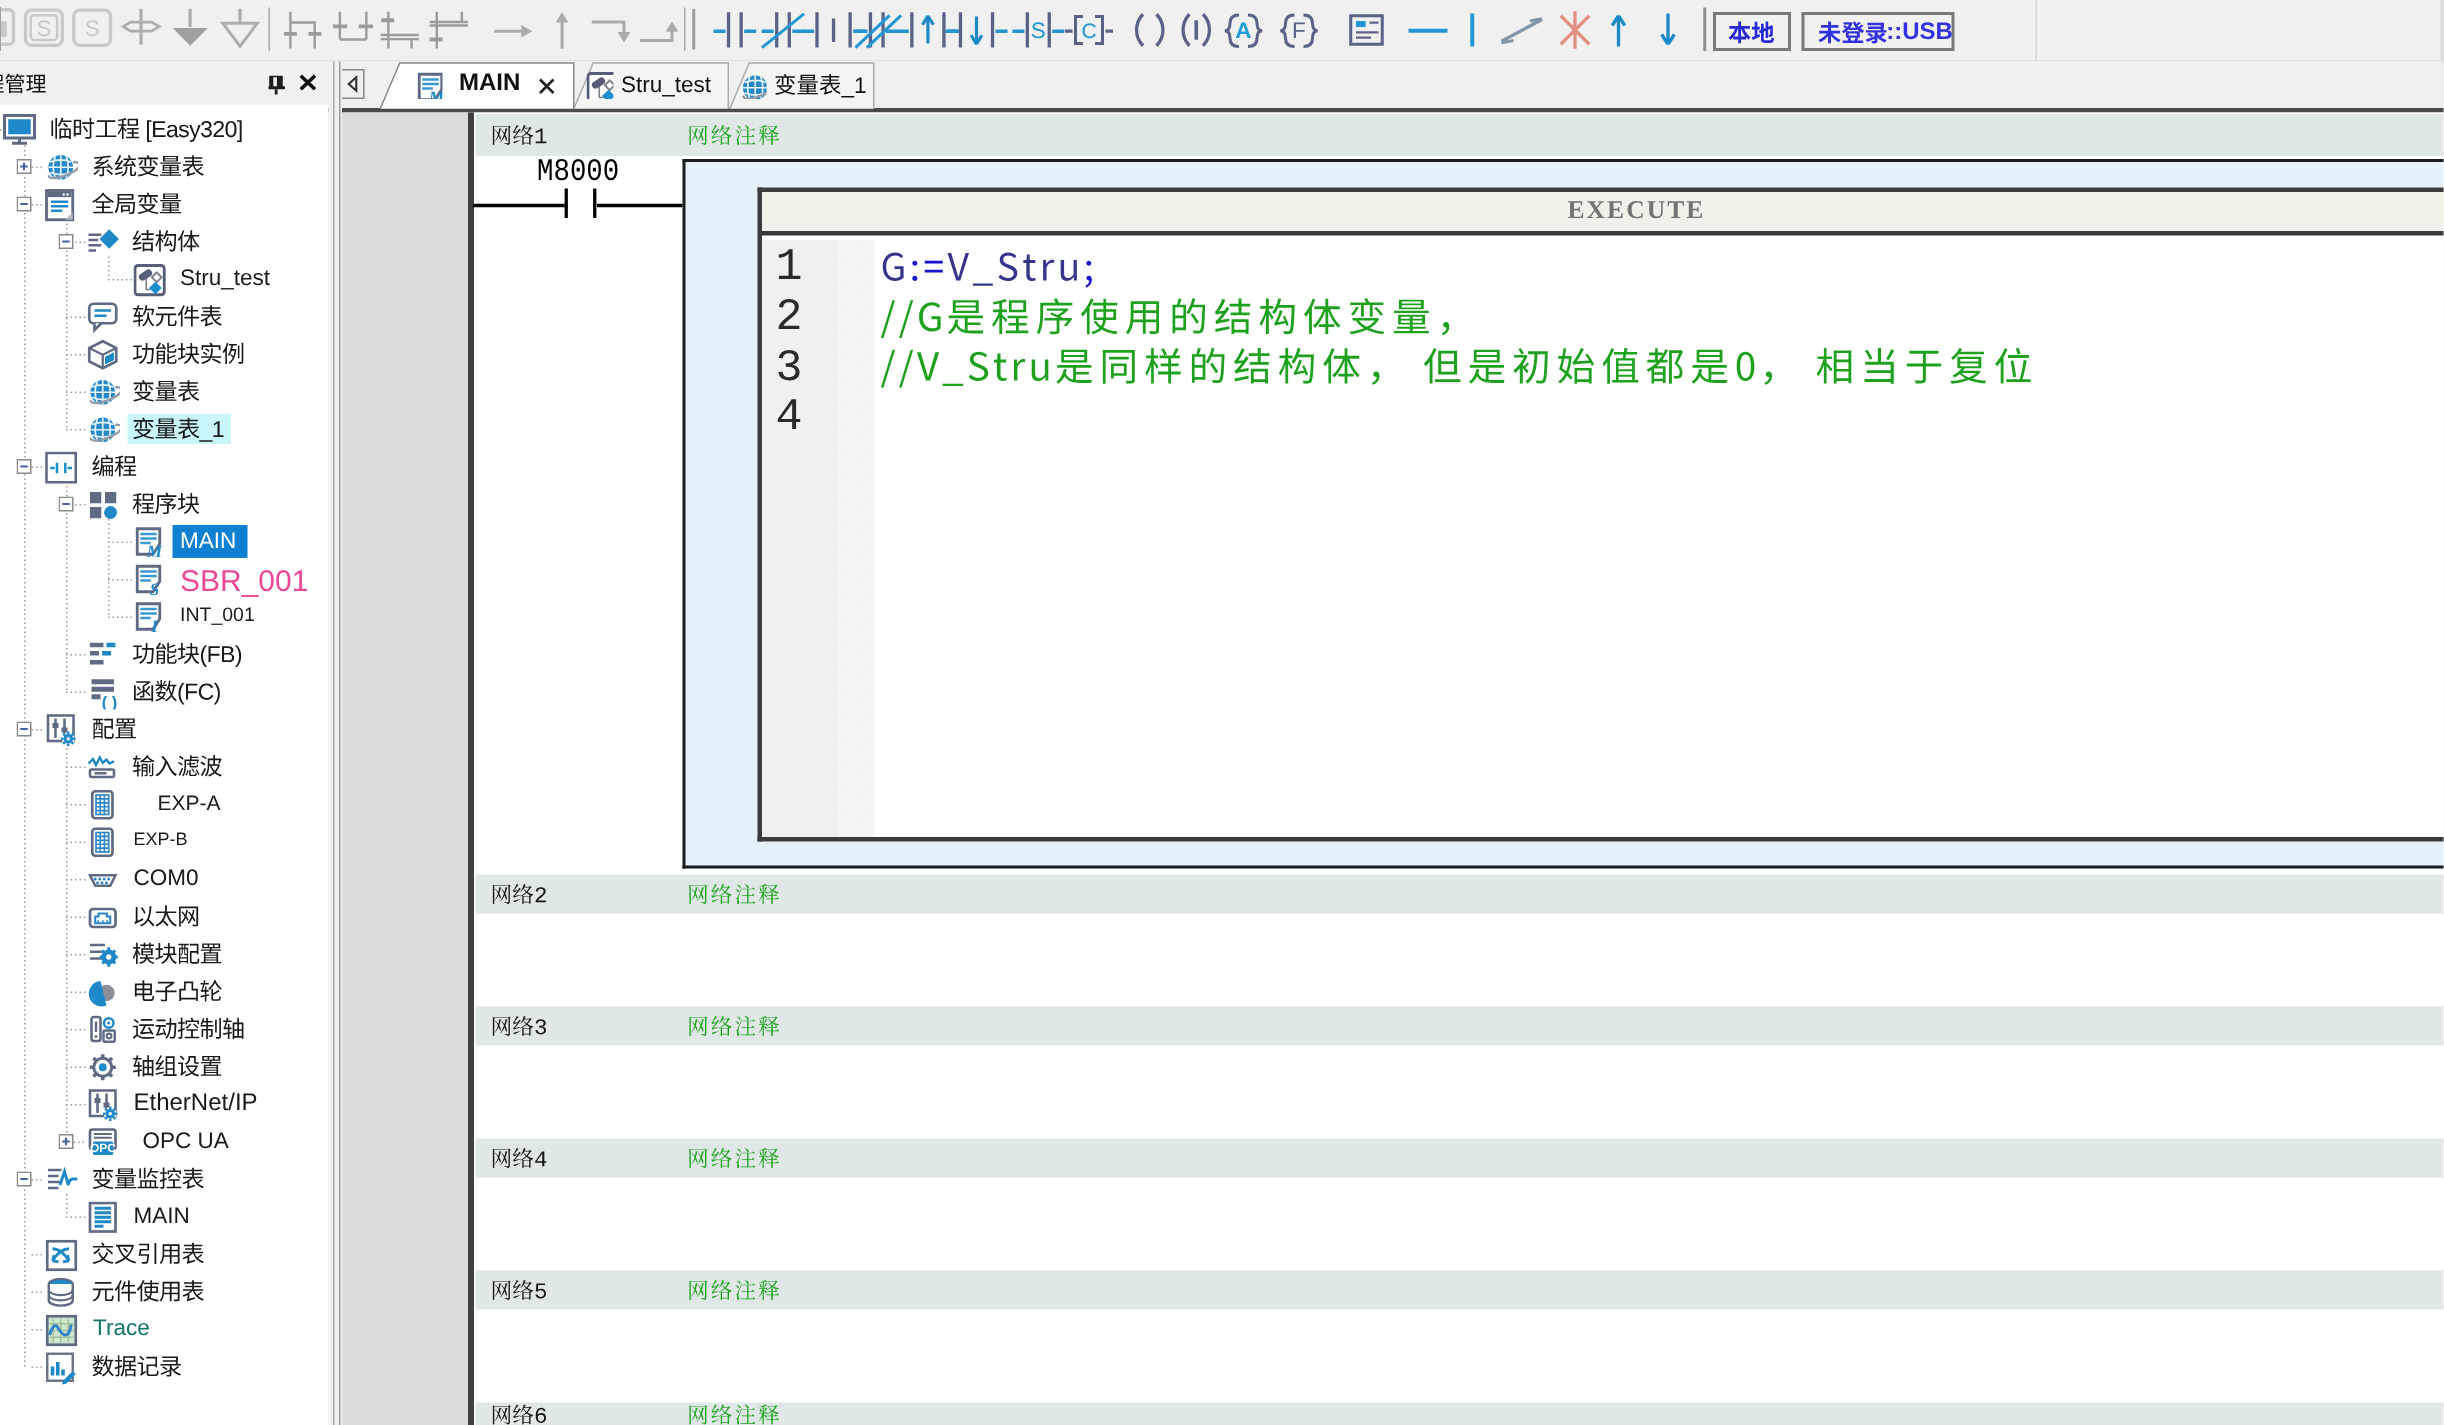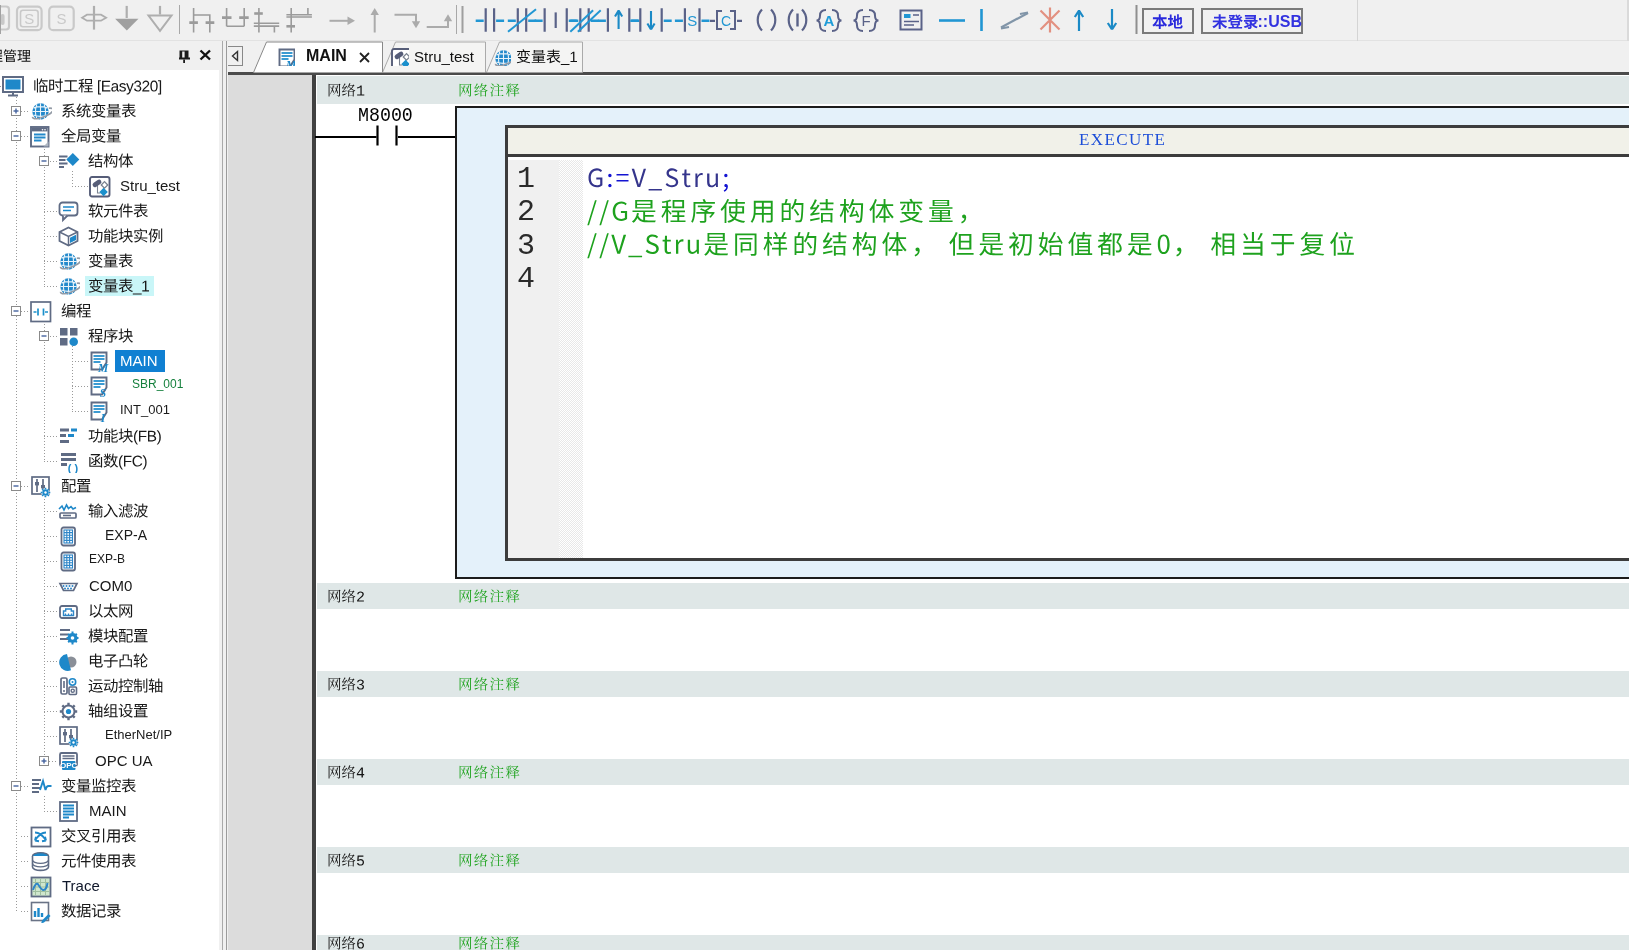--- a/index.html
+++ b/index.html
@@ -283,21 +283,21 @@
     <path d="M2.5 1.5 H17.5 V11.5 L13 18.5 H2.5 Z" fill="#fff" stroke="#5f6b84" stroke-width="1.9"></path>
     <path d="M4.5 5 h11 M4.5 8 h11 M4.5 11 h7" stroke="#3b9ad2" stroke-width="1.8"></path>
     <text x="14" y="20.5" font-size="11.5" font-style="italic" font-weight="bold" fill="#1e88c9" text-anchor="middle" font-family="Liberation Serif">M</text>
   </svg>
 <div class="a" style="left:120px;top:352px;font-size:15px;color:#fff">MAIN</div>
 <svg class="a" style="left:89px;top:376px" width="22" height="22">
     <path d="M2.5 1.5 H17.5 V11.5 L13 18.5 H2.5 Z" fill="#fff" stroke="#5f6b84" stroke-width="1.9"></path>
     <path d="M4.5 5 h11 M4.5 8 h11 M4.5 11 h7" stroke="#3b9ad2" stroke-width="1.8"></path>
     <text x="14" y="20.5" font-size="11.5" font-style="italic" font-weight="bold" fill="#1e88c9" text-anchor="middle" font-family="Liberation Serif">S</text>
   </svg>
-<div class="a" style="left:132px;top:377px;font-size:12px;color:#15803d">SBR_001</div>
+<div class="a" style="left:120px;top:377px;font-size:20px;color:#ec4899">SBR_001</div>
 <svg class="a" style="left:89px;top:401px" width="22" height="22">
     <path d="M2.5 1.5 H17.5 V11.5 L13 18.5 H2.5 Z" fill="#fff" stroke="#5f6b84" stroke-width="1.9"></path>
     <path d="M4.5 5 h11 M4.5 8 h11 M4.5 11 h7" stroke="#3b9ad2" stroke-width="1.8"></path>
     <text x="14" y="20.5" font-size="11.5" font-style="italic" font-weight="bold" fill="#1e88c9" text-anchor="middle" font-family="Liberation Serif">I</text>
   </svg>
 <div class="a" style="left:120px;top:402px;font-size:13px;color:#1a1a1a">INT_001</div>
 <svg class="a" style="left:58px;top:426px" width="22" height="22">
     <path d="M2 4 h9 M2 15.5 h9" stroke="#5f6b84" stroke-width="3"></path>
     <rect x="13" y="2.5" width="6" height="3" fill="#1e88c9"></rect>
     <path d="M2 9.5 h6" stroke="#5f6b84" stroke-width="3"></path>
@@ -420,21 +420,21 @@
     <path d="M7 3 v13 M13 3 v13" stroke="#5f6b84" stroke-width="1.7"></path>
     <rect x="5" y="6" width="4" height="3.4" fill="#5f6b84"></rect>
     <rect x="11" y="9" width="4" height="3.4" fill="#5f6b84"></rect>
     <circle cx="15.5" cy="16.5" r="4.3" fill="#fff"></circle>
     <circle cx="15.5" cy="16.5" r="3.2" fill="#1e88c9"></circle>
     <circle cx="15.5" cy="16.5" r="1.2" fill="#fff"></circle>
     <g stroke="#1e88c9" stroke-width="1.6">
       <path d="M15.5 11.7 v1.6 M15.5 19.7 v1.6 M10.7 16.5 h1.6 M18.7 16.5 h1.6 M12.1 13.1 l1.2 1.2 M17.7 18.7 l1.2 1.2 M18.9 13.1 l-1.2 1.2 M13.3 18.7 l-1.2 1.2"></path>
     </g>
   </svg>
-<div class="a" style="left:105px;top:727px;font-size:13px;color:#1a1a1a">EtherNet/IP</div>
+<div class="a" style="left:89px;top:727px;font-size:16px;color:#1a1a1a">EtherNet/IP</div>
 <svg class="a" style="left:58px;top:751px" width="22" height="22">
     <rect x="2" y="2" width="17" height="13" rx="1.5" fill="#fff" stroke="#5f6b84" stroke-width="1.8"></rect>
     <path d="M4.5 5 h12 M4.5 7.5 h12" stroke="#5f6b84" stroke-width="1.3"></path>
     <rect x="4" y="10" width="13.5" height="9" rx="1" fill="#1e88c9"></rect>
     <text x="10.7" y="17.3" font-size="8" font-weight="bold" fill="#fff" text-anchor="middle" font-family="Liberation Sans">OPC</text>
   </svg>
 <svg class="a" style="left:39px;top:756px" width="11" height="11">
     <rect x="0.5" y="0.5" width="9" height="9" fill="#fff" stroke="#8a8a8a"></rect>
     <line x1="2.5" y1="5" x2="7.5" y2="5" stroke="#44629e" stroke-width="1.4"></line>
     <line x1="5" y1="2.5" x2="5" y2="7.5" stroke="#44629e" stroke-width="1.4"></line>
@@ -469,21 +469,21 @@
     <path d="M2.5 9 a8 3.4 0 0 0 16 0 M2.5 12.5 a8 3.4 0 0 0 16 0" stroke="#5f6b84" stroke-width="1.4" fill="none"></path>
   </svg>
 <svg class="t" style="left:61px;top:851.4px" width="77" height="22">
     <path d="M2.3 3.7V4.8H13.2V3.7ZM0.9 8V9.1H4.8C4.6 12 4 14.4 0.7 15.7C1 15.9 1.3 16.3 1.5 16.6C5.1 15.2 5.8 12.4 6.1 9.1H9V14.6C9 16 9.3 16.4 10.7 16.4C11 16.4 12.7 16.4 13 16.4C14.3 16.4 14.6 15.6 14.8 13C14.4 12.9 13.9 12.7 13.7 12.5C13.6 14.8 13.5 15.3 12.9 15.3C12.5 15.3 11.1 15.3 10.9 15.3C10.3 15.3 10.1 15.2 10.1 14.6V9.1H14.5V8ZM19.9 10.1V11.3H24.3V16.6H25.5V11.3H29.7V10.1H25.5V6.7H29V5.6H25.5V2.6H24.3V5.6H22.2C22.4 4.9 22.6 4.2 22.8 3.5L21.7 3.2C21.3 5.3 20.7 7.2 19.8 8.5C20 8.7 20.5 8.9 20.7 9.1C21.2 8.5 21.5 7.6 21.9 6.7H24.3V10.1ZM19.1 2.5C18.3 4.9 16.9 7.2 15.5 8.7C15.7 8.9 16 9.5 16.2 9.8C16.6 9.3 17.1 8.7 17.6 8V16.6H18.7V6.2C19.3 5.1 19.8 4 20.2 2.8ZM39.2 2.5V4.2H34.9V5.2H39.2V6.7H35.4V11H39.1C39 11.9 38.8 12.7 38.3 13.4C37.5 12.8 36.8 12.1 36.4 11.3L35.4 11.6C36 12.6 36.7 13.5 37.6 14.2C36.9 14.8 35.9 15.3 34.4 15.7C34.6 16 34.9 16.4 35.1 16.7C36.7 16.2 37.8 15.6 38.6 14.8C40.1 15.7 42.1 16.4 44.3 16.7C44.4 16.3 44.7 15.9 45 15.6C42.8 15.4 40.8 14.8 39.3 14C39.9 13.1 40.1 12.1 40.3 11H44.3V6.7H40.3V5.2H44.8V4.2H40.3V2.5ZM36.5 7.7H39.2V9.3L39.2 10H36.5ZM40.3 7.7H43.2V10H40.3L40.3 9.3ZM34.3 2.4C33.4 4.8 31.9 7.1 30.3 8.5C30.5 8.8 30.8 9.4 31 9.7C31.6 9.1 32.1 8.4 32.7 7.7V16.7H33.8V6C34.4 4.9 34.9 3.9 35.4 2.8ZM47.4 3.5V9.1C47.4 11.3 47.2 14 45.5 16C45.8 16.1 46.2 16.5 46.4 16.7C47.6 15.4 48.1 13.6 48.3 11.9H52.2V16.5H53.4V11.9H57.5V15.1C57.5 15.3 57.4 15.4 57.1 15.4C56.8 15.5 55.8 15.5 54.7 15.4C54.8 15.7 55 16.2 55.1 16.5C56.5 16.6 57.4 16.5 58 16.4C58.5 16.2 58.7 15.8 58.7 15.1V3.5ZM48.5 4.7H52.2V7.1H48.5ZM57.5 4.7V7.1H53.4V4.7ZM48.5 8.2H52.2V10.8H48.4C48.5 10.2 48.5 9.7 48.5 9.1ZM57.5 8.2V10.8H53.4V8.2ZM63.9 16.6C64.2 16.4 64.8 16.2 69.1 14.8C69 14.6 68.9 14.1 68.9 13.8L65.2 14.9V11.5C66.1 10.9 66.9 10.2 67.6 9.5C68.8 12.7 70.9 15 74.1 16.1C74.3 15.8 74.6 15.4 74.9 15.1C73.4 14.7 72.1 13.9 71 12.9C72 12.3 73.1 11.5 74 10.7L73 10.1C72.4 10.7 71.3 11.6 70.3 12.2C69.7 11.4 69.1 10.5 68.7 9.5H74.4V8.5H68.3V7.1H73.2V6.1H68.3V4.8H73.9V3.8H68.3V2.5H67.1V3.8H61.6V4.8H67.1V6.1H62.4V7.1H67.1V8.5H61V9.5H66.1C64.7 10.8 62.5 12 60.6 12.6C60.8 12.8 61.1 13.2 61.3 13.5C62.2 13.2 63.1 12.8 64 12.3V14.6C64 15.2 63.6 15.4 63.4 15.6C63.6 15.8 63.8 16.3 63.9 16.6Z" fill="#1a1a1a"></path>
   </svg>
 <svg class="a" style="left:30px;top:876px" width="22" height="22">
     <rect x="1.5" y="1.5" width="19" height="19" fill="#cfe7cd" stroke="#5f6b84" stroke-width="1.8"></rect>
     <path d="M5.5 3 v16 M10.5 3 v16 M15.5 3 v16 M3 6.5 h16 M3 11 h16 M3 15.5 h16" stroke="#9fbf9f" stroke-width="1"></path>
     <path d="M3 14 q3 -9 5.5 -5 q3 5 5 5 q3 0 4 -7" stroke="#2e86c8" stroke-width="2" fill="none"></path>
   </svg>
-<div class="a" style="left:62px;top:877px;font-size:15px;color:#0f172a">Trace</div>
+<div class="a" style="left:62px;top:877px;font-size:15px;color:#0f766e">Trace</div>
 <svg class="a" style="left:30px;top:901px" width="22" height="22">
     <rect x="1.5" y="1.5" width="17" height="18" fill="#fff" stroke="#6a7386" stroke-width="1.6"></rect>
     <path d="M5 16 v-6 M8.5 16 v-9 M12 16 v-4" stroke="#1e88c9" stroke-width="2.4"></path>
     <path d="M12 19.5 l6.5 -6.5 2 2 -6.5 6.5 -2.8 .8 z" fill="#1e88c9"></path>
   </svg>
 <svg class="t" style="left:61px;top:901.4px" width="62" height="22">
     <path d="M6.8 2.8C6.5 3.4 6.1 4.3 5.7 4.8L6.4 5.2C6.8 4.7 7.3 3.9 7.8 3.2ZM1.4 3.2C1.8 3.8 2.2 4.7 2.3 5.2L3.2 4.8C3 4.3 2.6 3.4 2.2 2.8ZM6.3 11.4C6 12.2 5.5 12.9 4.9 13.5C4.3 13.2 3.7 12.9 3.1 12.6C3.3 12.3 3.6 11.8 3.8 11.4ZM1.7 13C2.4 13.3 3.3 13.7 4.1 14.1C3.1 14.8 1.9 15.3 0.6 15.6C0.8 15.8 1.1 16.2 1.2 16.5C2.6 16.1 3.9 15.5 5 14.6C5.5 14.9 6 15.2 6.3 15.5L7.1 14.7C6.7 14.5 6.3 14.2 5.8 13.9C6.6 13.1 7.2 12 7.6 10.6L7 10.4L6.8 10.4H4.3L4.6 9.6L3.6 9.4C3.5 9.7 3.3 10.1 3.2 10.4H1.1V11.4H2.7C2.4 12 2 12.6 1.7 13ZM4 2.4V5.3H0.8V6.3H3.6C2.9 7.3 1.7 8.2 0.6 8.7C0.8 8.9 1.1 9.3 1.2 9.6C2.2 9.1 3.2 8.2 4 7.3V9.2H5V7.1C5.8 7.6 6.7 8.3 7.1 8.7L7.7 7.9C7.4 7.6 6 6.7 5.3 6.3H8.2V5.3H5V2.4ZM9.7 2.6C9.3 5.3 8.6 7.9 7.4 9.5C7.7 9.7 8.1 10 8.3 10.2C8.7 9.6 9 9 9.3 8.2C9.7 9.7 10.1 11.1 10.7 12.3C9.8 13.8 8.6 14.9 6.9 15.7C7.2 16 7.5 16.4 7.6 16.7C9.2 15.8 10.3 14.8 11.3 13.4C12 14.7 13 15.8 14.2 16.5C14.4 16.2 14.7 15.8 15 15.6C13.7 14.9 12.7 13.8 11.9 12.4C12.7 10.8 13.2 8.8 13.6 6.5H14.6V5.5H10.2C10.4 4.6 10.6 3.7 10.7 2.8ZM12.5 6.5C12.2 8.3 11.8 9.8 11.3 11.1C10.7 9.8 10.3 8.2 10 6.5ZM22.5 11.7V16.6H23.5V16H28.2V16.6H29.3V11.7H26.3V9.8H29.8V8.8H26.3V7.1H29.2V3.1H21.1V7.8C21.1 10.2 20.9 13.6 19.3 16C19.6 16.1 20.1 16.4 20.3 16.6C21.6 14.7 22 12.1 22.1 9.8H25.2V11.7ZM22.2 4.1H28.1V6.1H22.2ZM22.2 7.1H25.2V8.8H22.2L22.2 7.8ZM23.5 15.1V12.7H28.2V15.1ZM17.6 2.5V5.6H15.6V6.7H17.6V10C16.8 10.3 16 10.5 15.4 10.6L15.8 11.8L17.6 11.2V15.2C17.6 15.4 17.5 15.5 17.3 15.5C17.1 15.5 16.5 15.5 15.9 15.5C16 15.8 16.2 16.2 16.2 16.5C17.2 16.5 17.8 16.5 18.1 16.3C18.5 16.1 18.6 15.8 18.6 15.2V10.8L20.4 10.3L20.3 9.2L18.6 9.7V6.7H20.4V5.6H18.6V2.5ZM31.9 3.6C32.8 4.3 33.8 5.4 34.3 6L35.2 5.2C34.6 4.6 33.5 3.6 32.7 2.8ZM33.1 16.3V16.3C33.3 16 33.7 15.7 36.3 13.9C36.2 13.7 36 13.2 35.9 12.9L34.3 14V7.3H30.7V8.4H33.2V14C33.2 14.7 32.7 15.2 32.4 15.5C32.6 15.7 33 16.1 33.1 16.3ZM36.5 3.5V4.7H42.6V8.6H36.7V14.5C36.7 16 37.3 16.4 39 16.4C39.4 16.4 42.2 16.4 42.6 16.4C44.2 16.4 44.6 15.7 44.8 13.2C44.5 13.1 44 12.9 43.7 12.7C43.6 14.9 43.5 15.3 42.5 15.3C41.9 15.3 39.6 15.3 39.1 15.3C38.1 15.3 37.9 15.2 37.9 14.5V9.7H42.6V10.5H43.7V3.5ZM47.1 10.5C48.1 11.1 49.3 12 49.9 12.5L50.7 11.7C50.1 11.1 48.8 10.3 47.8 9.8ZM47.1 3.3V4.4H56.4L56.3 5.8H47.5V6.9H56.3L56.2 8.3H46V9.3H52.1V12.1C49.9 13.1 47.5 14 46 14.6L46.7 15.6C48.2 15 50.2 14.1 52.1 13.2V15.4C52.1 15.6 52 15.6 51.8 15.7C51.5 15.7 50.7 15.7 49.8 15.6C49.9 15.9 50.1 16.4 50.2 16.7C51.4 16.7 52.1 16.7 52.6 16.5C53.1 16.3 53.3 16 53.3 15.4V11.8C54.6 13.8 56.5 15.3 58.9 16C59.1 15.7 59.4 15.3 59.7 15C58 14.6 56.6 13.8 55.4 12.7C56.4 12.1 57.5 11.2 58.5 10.4L57.5 9.7C56.8 10.4 55.6 11.3 54.7 12C54.1 11.3 53.6 10.6 53.3 9.8V9.3H59.5V8.3H57.4C57.5 6.7 57.6 4.8 57.7 3.3L56.8 3.3L56.5 3.3Z" fill="#1a1a1a"></path>
   </svg>
 <div class="a" style="left:219px;top:41px;width:1410px;height:33px;background:#f0f0f0"></div>
 <div class="a" style="left:227px;top:46px;width:16px;height:20px;background:#f0f0f0;border:1px solid #888"></div>
@@ -574,21 +574,21 @@
     <path d="M11.6 4.8 10 4.5C9.9 5.5 9.6 6.6 9.3 7.8C8.8 7.1 8.2 6.3 7.5 5.5L7.3 5.6C8 6.5 8.6 7.6 9 8.7C8.4 10.5 7.6 12.3 6.5 13.6L6.7 13.8C7.9 12.6 8.7 11.3 9.4 9.8C9.8 10.9 10 11.9 10.3 12.6C11 13.3 11.4 11.5 9.9 8.8C10.4 7.5 10.7 6.2 11 5.1C11.4 5.1 11.5 5 11.6 4.8ZM7.4 4.8 5.8 4.5C5.7 5.5 5.5 6.6 5.2 7.7C4.7 7 4 6.2 3.2 5.5L3 5.7C3.8 6.5 4.5 7.5 5 8.6C4.5 10.3 3.7 12 2.8 13.3L3 13.4C4 12.3 4.8 11 5.4 9.6C5.8 10.4 6 11.2 6.3 11.8C7 12.4 7.3 10.8 5.8 8.6C6.3 7.3 6.6 6.1 6.8 5.1C7.2 5.1 7.4 5 7.4 4.8ZM2.5 15.3V3.7H12V14.2C12 14.4 11.9 14.5 11.6 14.5C11.2 14.5 9.3 14.4 9.3 14.4V14.6C10.1 14.7 10.6 14.8 10.8 15C11.1 15.1 11.2 15.4 11.2 15.6C12.7 15.5 12.9 15 12.9 14.3V3.9C13.2 3.8 13.5 3.7 13.6 3.6L12.4 2.7L11.9 3.3H2.6L1.6 2.8V15.6H1.7C2.2 15.6 2.5 15.4 2.5 15.3ZM16.5 13.5 17.1 14.7C17.2 14.7 17.4 14.6 17.4 14.4C19.2 13.6 20.5 12.9 21.4 12.4L21.3 12.2C19.4 12.8 17.4 13.3 16.5 13.5ZM20.1 3 18.7 2.4C18.4 3.5 17.4 5.5 16.7 6.4C16.6 6.5 16.3 6.5 16.3 6.5L16.8 7.8C16.9 7.8 17 7.7 17.1 7.6C17.8 7.4 18.6 7.1 19.2 7C18.5 8.1 17.6 9.4 16.8 10.1C16.7 10.1 16.4 10.2 16.4 10.2L16.9 11.5C17 11.5 17.1 11.4 17.2 11.3C18.8 10.7 20.4 10.1 21.2 9.8L21.1 9.6C19.7 9.8 18.3 10.1 17.4 10.2C18.8 8.9 20.3 7 21.1 5.8C21.4 5.8 21.6 5.7 21.7 5.6L20.4 4.8C20.2 5.3 19.9 5.9 19.5 6.5C18.6 6.6 17.7 6.6 17.1 6.6C18 5.7 19 4.2 19.6 3.2C19.9 3.3 20 3.1 20.1 3ZM24.9 2.8 23.5 2.3C23 4.4 22.1 6.3 21.2 7.6L21.4 7.7C22 7.1 22.7 6.4 23.2 5.5C23.7 6.3 24.2 7.1 24.9 7.8C23.8 8.8 22.5 9.7 21 10.3L21.1 10.6C21.6 10.4 22.1 10.2 22.5 10V15.6H22.7C23.1 15.6 23.4 15.4 23.4 15.3V14.6H27.1V15.5H27.2C27.7 15.5 28 15.3 28 15.2V10.8C28.3 10.8 28.5 10.7 28.6 10.6L27.5 9.7L27 10.3H23.6L22.7 9.9C23.7 9.5 24.6 8.9 25.4 8.3C26.4 9.1 27.5 9.8 29 10.3C29.1 9.9 29.4 9.6 29.8 9.5L29.8 9.4C28.3 9 27 8.4 26 7.7C26.9 6.8 27.6 5.8 28.2 4.7C28.5 4.7 28.7 4.6 28.8 4.5L27.8 3.5L27.2 4.1H24C24.1 3.8 24.3 3.5 24.4 3.1C24.7 3.1 24.9 3 24.9 2.8ZM23.4 5.2 23.8 4.6H27.1C26.7 5.5 26.1 6.5 25.4 7.3C24.6 6.7 23.9 5.9 23.4 5.2ZM23.4 14.2V10.7H27.1V14.2ZM38.5 2.4 38.4 2.5C39.2 3.1 40 4.1 40.2 5C41.4 5.7 42.1 3.2 38.5 2.4ZM33.3 2.6 33.2 2.8C33.9 3.2 34.6 4 34.9 4.7C36 5.3 36.5 3.1 33.3 2.6ZM32.3 5.8 32.2 5.9C32.8 6.3 33.6 7 33.8 7.7C34.9 8.3 35.4 6.1 32.3 5.8ZM33.1 11.6C33 11.6 32.5 11.6 32.5 11.6V11.9C32.8 11.9 33 12 33.2 12.1C33.5 12.3 33.6 13.4 33.4 14.9C33.4 15.4 33.6 15.6 33.9 15.6C34.4 15.6 34.7 15.3 34.7 14.6C34.7 13.5 34.3 12.8 34.3 12.2C34.3 11.8 34.4 11.3 34.5 10.9C34.7 10.2 35.9 6.7 36.6 4.9L36.3 4.8C33.8 10.8 33.8 10.8 33.5 11.3C33.4 11.6 33.3 11.6 33.1 11.6ZM35.6 14.7 35.7 15.1H45.2C45.4 15.1 45.6 15 45.6 14.9C45.1 14.4 44.3 13.8 44.3 13.8L43.7 14.7H41V10.1H44.7C44.9 10.1 45 10 45 9.9C44.6 9.4 43.8 8.8 43.8 8.8L43.2 9.7H41V5.9H45C45.2 5.9 45.4 5.9 45.4 5.7C44.9 5.2 44.2 4.6 44.2 4.6L43.5 5.5H36.4L36.5 5.9H40.1V9.7H36.4L36.6 10.1H40.1V14.7ZM53.6 4.8 52.4 4.3C52.2 5.1 51.9 6.5 51.5 7.4L51.7 7.5C52.3 6.7 52.9 5.7 53.2 5.1C53.4 5.1 53.6 5 53.6 4.8ZM48.7 4.8 48.4 4.8C48.7 5.5 48.9 6.5 48.9 7.2C49.6 8 50.6 6.4 48.7 4.8ZM59.1 8.9 58.5 9.7H57.2V8.5C57.5 8.4 57.7 8.3 57.7 8.1L56.2 7.9V9.7H53.5L53.6 10.2H56.2V12H52.7L52.8 12.5H56.2V15.6H56.4C56.8 15.6 57.2 15.4 57.2 15.3V12.5H61C61.2 12.5 61.3 12.4 61.4 12.2C60.9 11.8 60.1 11.2 60.1 11.2L59.5 12H57.2V10.2H59.9C60.1 10.2 60.2 10.1 60.3 9.9C59.8 9.5 59.1 8.9 59.1 8.9ZM51.2 15.4V9.1C51.7 9.7 52.3 10.5 52.5 11.1C53.4 11.7 54.1 10 51.2 8.8V8.3H53.4C53.6 8.3 53.8 8.2 53.8 8.1C53.4 7.7 52.8 7.1 52.8 7.1L52.2 7.9H51.2V3.7C51.8 3.6 52.4 3.5 52.8 3.3C53.1 3.4 53.3 3.5 53.4 3.4L53.5 3.7H54.2C54.7 5 55.4 6 56.3 6.7C55.3 7.5 54.2 8.2 52.8 8.7L52.9 8.9C54.5 8.5 55.8 7.9 56.9 7.1C57.9 7.9 59.1 8.4 60.6 8.7C60.7 8.3 61 8 61.3 8L61.4 7.8C59.9 7.6 58.7 7.2 57.6 6.6C58.5 5.8 59.2 4.9 59.8 3.8C60.1 3.8 60.3 3.8 60.4 3.6L59.4 2.7L58.7 3.3H53.5L52.5 2.4C51.5 2.9 49.6 3.6 48.1 4L48.2 4.2C48.9 4.1 49.7 4 50.4 3.9V7.9H48L48.1 8.3H50.2C49.7 10.2 49 12 47.9 13.5L48.1 13.7C49.1 12.7 49.8 11.6 50.4 10.4V15.6H50.5C50.9 15.6 51.2 15.4 51.2 15.4ZM56.9 6.2C55.9 5.6 55 4.8 54.5 3.7H58.7C58.3 4.6 57.7 5.5 56.9 6.2Z" fill="#1da31d"></path>
   </svg>
 <div class="a mono" style="left:358px;top:104px;font-size:21px;color:#000;transform:scaleX(.87);transform-origin:0 0;letter-spacing:0">M8000</div>
 <svg class="a" style="left:315px;top:120px" width="200" height="30">
     <path d="M0 17 H61.5 M83 17 H191" stroke="#000" stroke-width="2.2"></path>
     <path d="M62.5 5.6 V25.4 M81.5 5.6 V25.4" stroke="#000" stroke-width="2.2"></path>
   </svg>
 <div class="a" style="left:455px;top:106px;width:1174px;height:473px;background:#e4f1fa;border:2px solid #1c1c1c;border-right:none"></div>
 <div class="a" style="left:505px;top:125px;width:1124px;height:436px;background:#fff;border:3px solid #3c3c3c;border-right:none"></div>
 <div class="a" style="left:508px;top:128px;width:1121px;height:29px;background:#f1f1e9;border-bottom:3px solid #3c3c3c"></div>
-<div class="a" style="left:1079px;top:130px;font-family:'Liberation Serif',serif;font-weight:normal;font-size:17px;letter-spacing:1.4px;color:#1d4ed8">EXECUTE</div>
+<div class="a" style="left:1045px;top:130px;font-family:'Liberation Serif',serif;font-weight:bold;font-size:17px;letter-spacing:1.4px;color:#737373">EXECUTE</div>
 <div class="a" style="left:508px;top:160px;width:51px;height:398px;background:#f0f0f0"></div>
 <svg class="a" style="left:559px;top:160px" width="24" height="398">
     <defs>
       <pattern id="hch" width="2" height="2" patternUnits="userSpaceOnUse">
         <rect width="1" height="1" fill="#e8e8e8"></rect>
         <rect x="1" y="1" width="1" height="1" fill="#e8e8e8"></rect>
       </pattern>
     </defs>
     <rect width="24" height="398" fill="#fff"></rect>
     <rect width="24" height="398" fill="url(#hch)"></rect>

